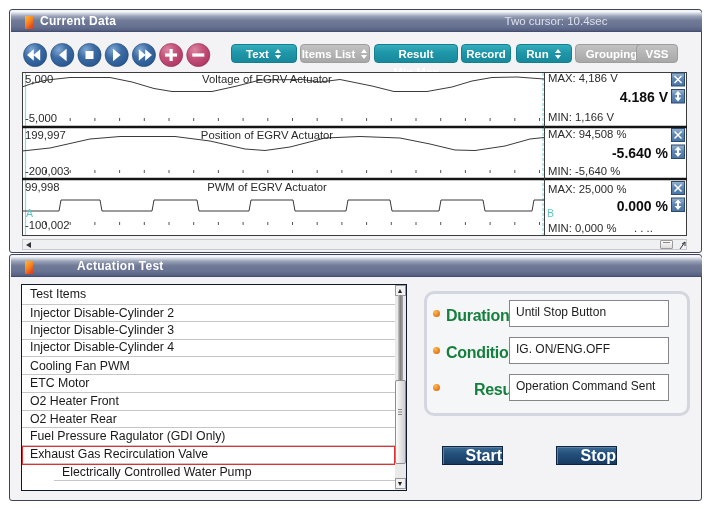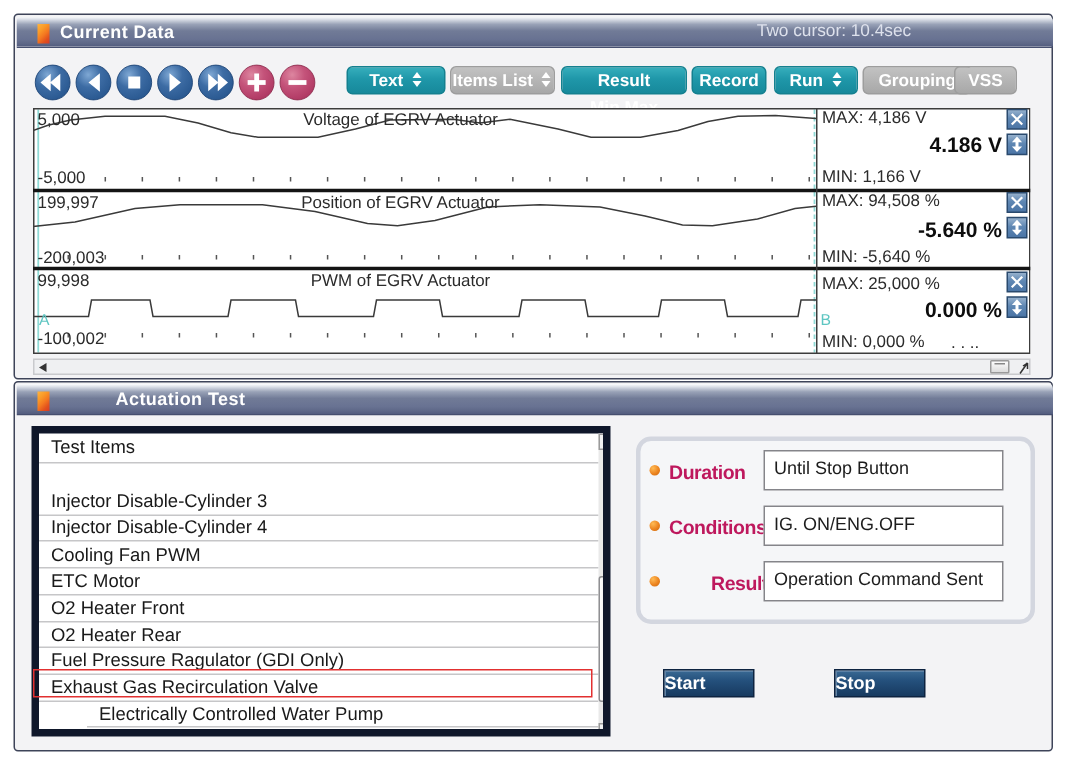--- a/index.html
+++ b/index.html
@@ -25,35 +25,35 @@
 .updn i.u{top:0;border-bottom:4px solid #fff;}
 .updn i.d{bottom:0;border-top:4px solid #fff;}
 
 #chart{position:absolute;left:22px;top:72px;}
 
 #hsb{position:absolute;left:22px;top:239px;width:665px;height:11px;background:#eff0f2;border:1px solid #c9cacd;}
 #hsb .arr{position:absolute;left:3px;top:2px;width:0;height:0;border-top:3.5px solid transparent;border-bottom:3.5px solid transparent;border-right:5px solid #333;}
 #hsb .thumb{position:absolute;left:637px;top:0px;width:13px;height:9px;background:linear-gradient(180deg,#fdfdfd,#dcdcdc);border:1px solid #9a9a9a;border-radius:1px;}
 #hsb .thumb:before{content:"";position:absolute;left:2px;top:1px;right:2px;height:1px;background:#888;}
 
-#list{position:absolute;left:21px;top:284px;width:386px;height:207px;border:5px solid #0f172a;background:#fff;overflow:hidden;}
+#list{position:absolute;left:21px;top:284px;width:386px;height:207px;border:1px solid #0f172a;background:#fff;overflow:hidden;}
 .lrow{position:absolute;left:0;width:373px;border-bottom:1px solid #c6c6c8;color:#191919;font-size:12.3px;padding-left:8px;}
 #redbox{position:absolute;left:22px;top:445.5px;width:373px;height:19px;border:1.5px solid #e23030;}
 
 #vsb{position:absolute;left:372.5px;top:0px;width:11.5px;height:205px;background:#e9e9e9;}
 #vshaft{position:absolute;left:3px;top:10px;width:5px;height:86px;background:linear-gradient(90deg,#c8c8c8,#808080 45%,#a8a8a8);}
 .vbtn{position:absolute;left:0;width:11px;height:11px;background:#f1f1f1;border:1px solid #9a9a9a;font-size:7px;line-height:9px;text-align:center;color:#222;}
 #vthumb{position:absolute;left:0;top:95px;width:11px;height:84px;background:linear-gradient(90deg,#fdfdfd,#e3e3e5 55%,#cfcfd2);border:1px solid #8f8f92;border-radius:2px;}
 #vthumb:before{content:"";position:absolute;left:2.5px;right:2.5px;top:28px;height:1px;background:#888;box-shadow:0 2.5px 0 #888,0 5px 0 #888;}
 
 #panel{position:absolute;left:424px;top:291px;width:266px;height:125px;border:3px solid #d3d6df;border-radius:10px;background:#f5f6f8;}
 .bullet{position:absolute;width:7px;height:7px;border-radius:50%;background:radial-gradient(circle at 34% 30%,#ffbb55 0%,#ec8420 55%,#c9660a 100%);}
-.plabel{position:absolute;font-size:13px;font-weight:bold;color:#be185d;letter-spacing:-0.3px;}
+.plabel{position:absolute;font-size:16px;font-weight:bold;color:#15803d;letter-spacing:-0.3px;}
 .pbox{position:absolute;left:509px;width:160px;height:27px;border:1px solid #85858a;background:#fff;font-size:12px;color:#1c1c1c;padding:4px 0 0 6px;}
-.navy{position:absolute;top:446px;width:61px;height:19px;color:#fff;font-weight:bold;font-size:12px;text-align:left;line-height:17px;
+.navy{position:absolute;top:446px;width:61px;height:19px;color:#fff;font-weight:bold;font-size:16px;text-align:right;line-height:17px;
  background:linear-gradient(180deg,#3a6a94 0%,#24507c 40%,#173a60 100%);
  border:1px solid #0d2340;box-shadow:inset 1px 1px 0 #5d82a6;}
 </style>
 </head>
 <body>
 <div id="page">
 
   <div class="win" id="w1"></div>
   <div class="tbar" id="t1"></div>
   <div class="ticon" style="left:25px;top:16px;"></div>
@@ -250,20 +250,21 @@
       </svg>
     </div>
 
   <div class="win" id="w2"></div>
   <div class="tbar" id="t2"></div>
   <div class="ticon" style="left:25px;top:260.5px;"></div>
   <div class="ttext" style="left:40px;top:259px;margin-left:37px;">Actuation Test</div>
 
   <div id="list">
       <div class="lrow" style="top: 0px; height: 19.5px; line-height: 18.5px;">Test Items</div>
+      <div class="lrow" style="top: 19.5px; height: 17.7px; line-height: 16.7px;">Injector Disable-Cylinder 2</div>
       <div class="lrow" style="top: 37.2px; height: 17.7px; line-height: 16.7px;">Injector Disable-Cylinder 3</div>
       <div class="lrow" style="top: 54px; height: 17.7px; line-height: 16.7px;">Injector Disable-Cylinder 4</div>
       <div class="lrow" style="top: 72.6px; height: 17.7px; line-height: 16.7px;">Cooling Fan PWM</div>
       <div class="lrow" style="top: 90.3px; height: 17.7px; line-height: 16.7px;">ETC Motor</div>
       <div class="lrow" style="top: 108px; height: 17.7px; line-height: 16.7px;">O2 Heater Front</div>
       <div class="lrow" style="top: 125.7px; height: 17.7px; line-height: 16.7px;">O2 Heater Rear</div>
       <div class="lrow" style="top: 143.4px; height: 17.7px; line-height: 16.7px;">Fuel Pressure Ragulator (GDI Only)</div>
       <div class="lrow" style="top: 161.1px; height: 17.7px; line-height: 16.7px;">Exhaust Gas Recirculation Valve</div>
       <div class="lrow" style="top: 178.8px; height: 17.7px; line-height: 16.7px; margin-left: 32px;">Electrically Controlled Water Pump</div>
       <div id="vsb">

